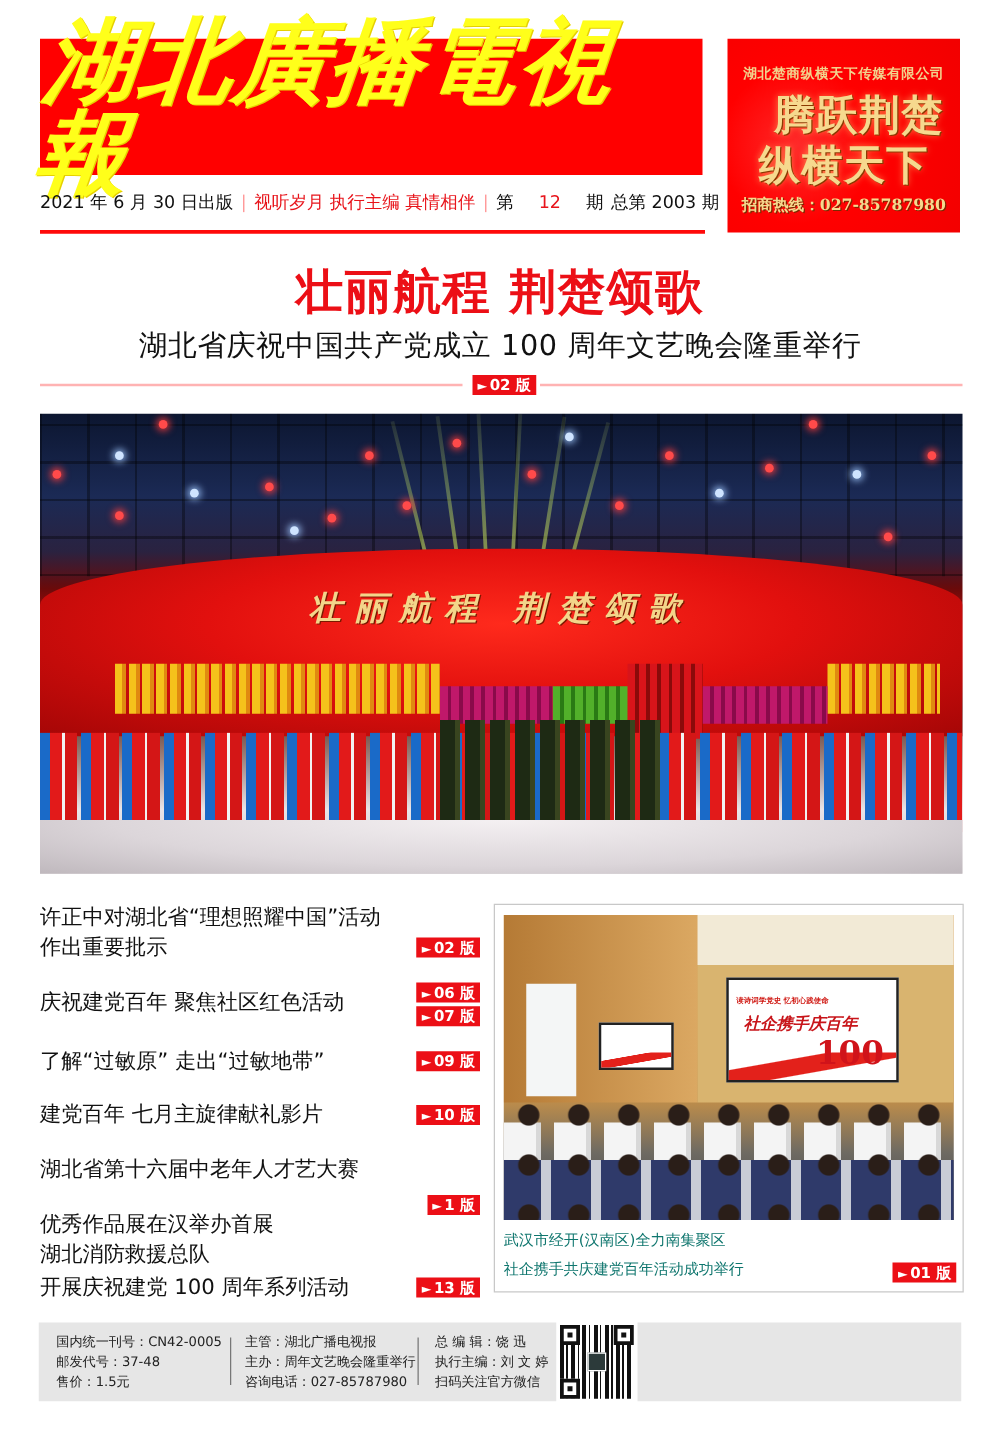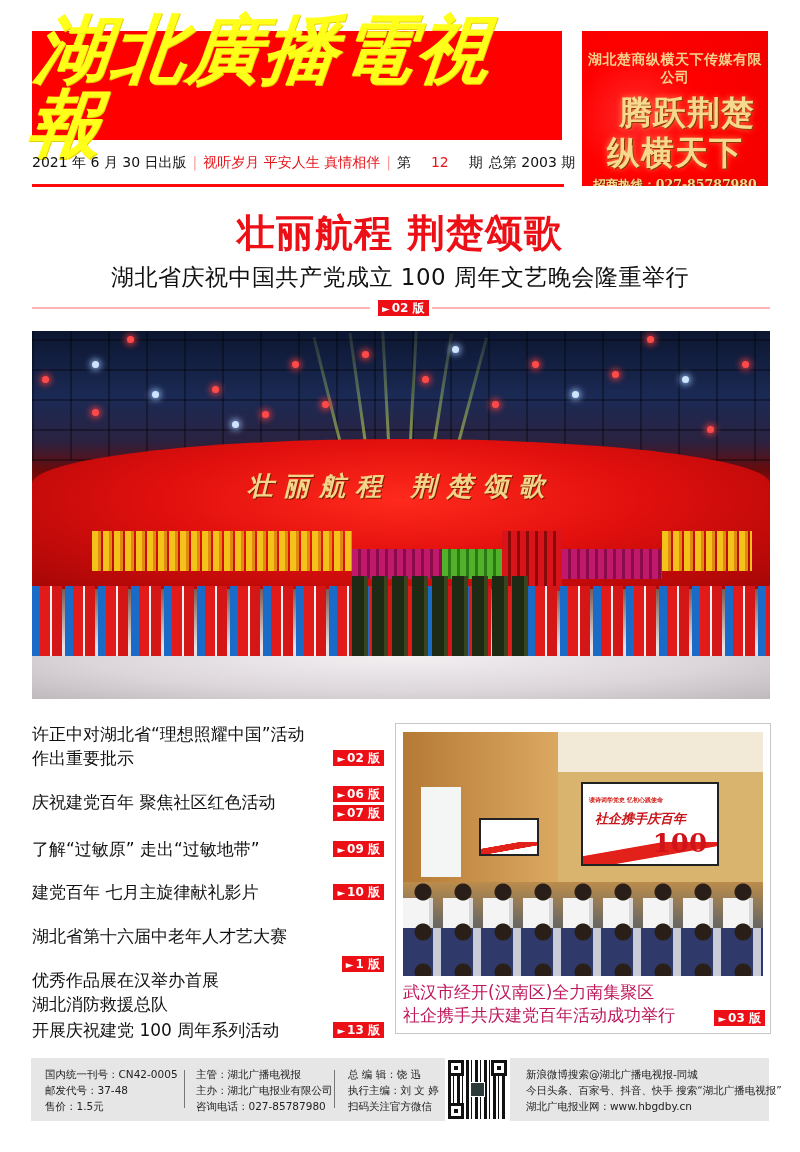--- a/index.html
+++ b/index.html
@@ -25,21 +25,21 @@
   .issue-line .red { color: #e8141b; }
   .issue-line .gap { margin-left: 6px; }
   .rule-red { position: absolute; left: 32px; top: 184px; width: 532px; height: 3px; background: #ff0a0a; }
 
   
   .ad {
     position: absolute; left: 582px; top: 31px; width: 186px; height: 155px;
     background: radial-gradient(circle at 30% 55%, #ff2a2a 0%, #ff0000 40%, #f20000 100%);
     text-align: center; color: #f5d27a; overflow: hidden;
   }
-  .ad-company { margin-top: 20px; font-size: 14px; font-weight: bold; color: #f2d28c; letter-spacing: 0.5px; }
+  .ad-company { margin-top: 20px; font-size: 11px; font-weight: bold; color: #f2d28c; letter-spacing: 0.5px; }
   .ad-slogan {
     font-family: "DejaVu Serif", "Liberation Serif", serif; font-weight: bold;
     font-size: 33px; line-height: 40px; color: #f6d98e;
     text-shadow: 1px 1px 0 #8a3a00, 0 0 6px rgba(255,220,120,0.6);
     letter-spacing: 1px;
   }
   .ad-slogan.l1 { margin-top: 6px; margin-left: 24px; }
   .ad-hotline {
     margin-top: 4px; font-family: "DejaVu Serif", "Liberation Serif", serif; font-weight: bold;
     font-size: 12.5px; color: #f6d98e; text-shadow: 1px 1px 0 #7a2a00;
@@ -154,21 +154,21 @@
   }
   .fp-small-screen::after { content: ""; position: absolute; left: 0; bottom: 0; width: 100%; height: 12px; background: linear-gradient(170deg, transparent 30%, #e3211b 32%, #e3211b 60%, transparent 62%); }
   .fp-audience {
     position: absolute; left: 0; top: 140px; width: 360px; height: 104px;
     background:
       radial-gradient(circle at 20px 20px, #2a1e18 0 8px, transparent 9px) 0 0 / 40px 40px,
       repeating-linear-gradient(90deg, #f4f4f4 0 26px, #d8d8d8 26px 30px, transparent 30px 40px) 0 26px / 360px 30px no-repeat,
       repeating-linear-gradient(90deg, #2f3a6a 0 30px, #c9ccd6 30px 38px, #2f3a6a 38px 40px) 0 56px / 360px 48px no-repeat;
   }
   .feature-caption { position: absolute; left: 7px; top: 257px; width: 362px; }
-  .feature-caption .t { font-size: 17px; line-height: 23px; color: #be185d; white-space: nowrap; }
+  .feature-caption .t { font-size: 12px; line-height: 23px; color: #0f766e; white-space: nowrap; }
   .feature-caption .page-tag { position: absolute; right: 0; top: 29px; }
 
   
   .footer {
     position: absolute; left: 31px; top: 1058px; width: 738px; height: 63px; background: #e6e6e6;
     font-size: 10.5px; line-height: 16px; color: #222;
   }
   .fcol { position: absolute; top: 8px; white-space: nowrap; }
   .fdiv { position: absolute; top: 12px; width: 1px; height: 38px; background: #777; }
   .qr {
@@ -187,21 +187,21 @@
 </head>
 <body>
 
 <div class="masthead">
   <div class="masthead-title">湖北廣播電視報</div>
 </div>
 
 <div class="issue-line">
   <span>2021 年 6 月 30 日出版</span>
   <span class="sep">|</span>
-  <span class="red">视听岁月  平安人生  真情相伴</span>
+  <span class="red">视听岁月  执行主编  真情相伴</span>
   <span class="sep">|</span>
   <span>第</span>
   <span class="red" style="margin:0 20px">12</span>
   <span>期</span>
   <span class="gap">总第 2003 期</span>
 </div>
 <div class="rule-red"></div>
 
 <div class="ad">
   <div class="ad-company">湖北楚商纵横天下传媒有限公司</div>
@@ -309,46 +309,41 @@
       <div class="hd">读诗词学党史  忆初心践使命</div>
       <div class="big">社企携手庆百年</div>
       <div class="ribbon"></div>
       <div class="hundred">100</div>
     </div>
     <div class="fp-audience"></div>
   </div>
   <div class="feature-caption">
     <div class="t">武汉市经开(汉南区)全力南集聚区</div>
     <div class="t">社企携手共庆建党百年活动成功举行</div>
-    <span class="page-tag"><span class="tri">►</span><span>03 版</span></span>
+    <span class="page-tag"><span class="tri">►</span><span>01 版</span></span>
   </div>
 </div>
 
 <div class="footer">
   <div class="fcol" style="left:14px">
     <div>国内统一刊号：CN42-0005</div>
     <div>邮发代号：37-48</div>
     <div>售价：1.5元</div>
   </div>
   <div class="fdiv" style="left:153px"></div>
   <div class="fcol" style="left:165px">
     <div>主管：湖北广播电视报</div>
-    <div>主办：湖北广电报业有限公司</div>
+    <div>主办：周年文艺晚会隆重举行</div>
     <div>咨询电话：027-85787980</div>
   </div>
   <div class="fdiv" style="left:303px"></div>
   <div class="fcol" style="left:317px">
     <div>总 编 辑：饶    迅</div>
     <div>执行主编：刘 文 婷</div>
     <div>扫码关注官方微信</div>
-  </div>
-  <div class="fcol" style="left:495px">
-    <div>新浪微博搜索@湖北广播电视报-同城</div>
-    <div>今日头条、百家号、抖音、快手  搜索“湖北广播电视报”</div>
-    <div>湖北广电报业网：www.hbgdby.cn</div>
   </div>
 </div>
 <div class="qr">
   <div class="qr-inner">
     <div class="qr-finder" style="left:0;top:0"></div>
     <div class="qr-finder" style="right:0;top:0"></div>
     <div class="qr-finder" style="left:0;bottom:0"></div>
     <div class="qr-logo"></div>
   </div>
 </div>

